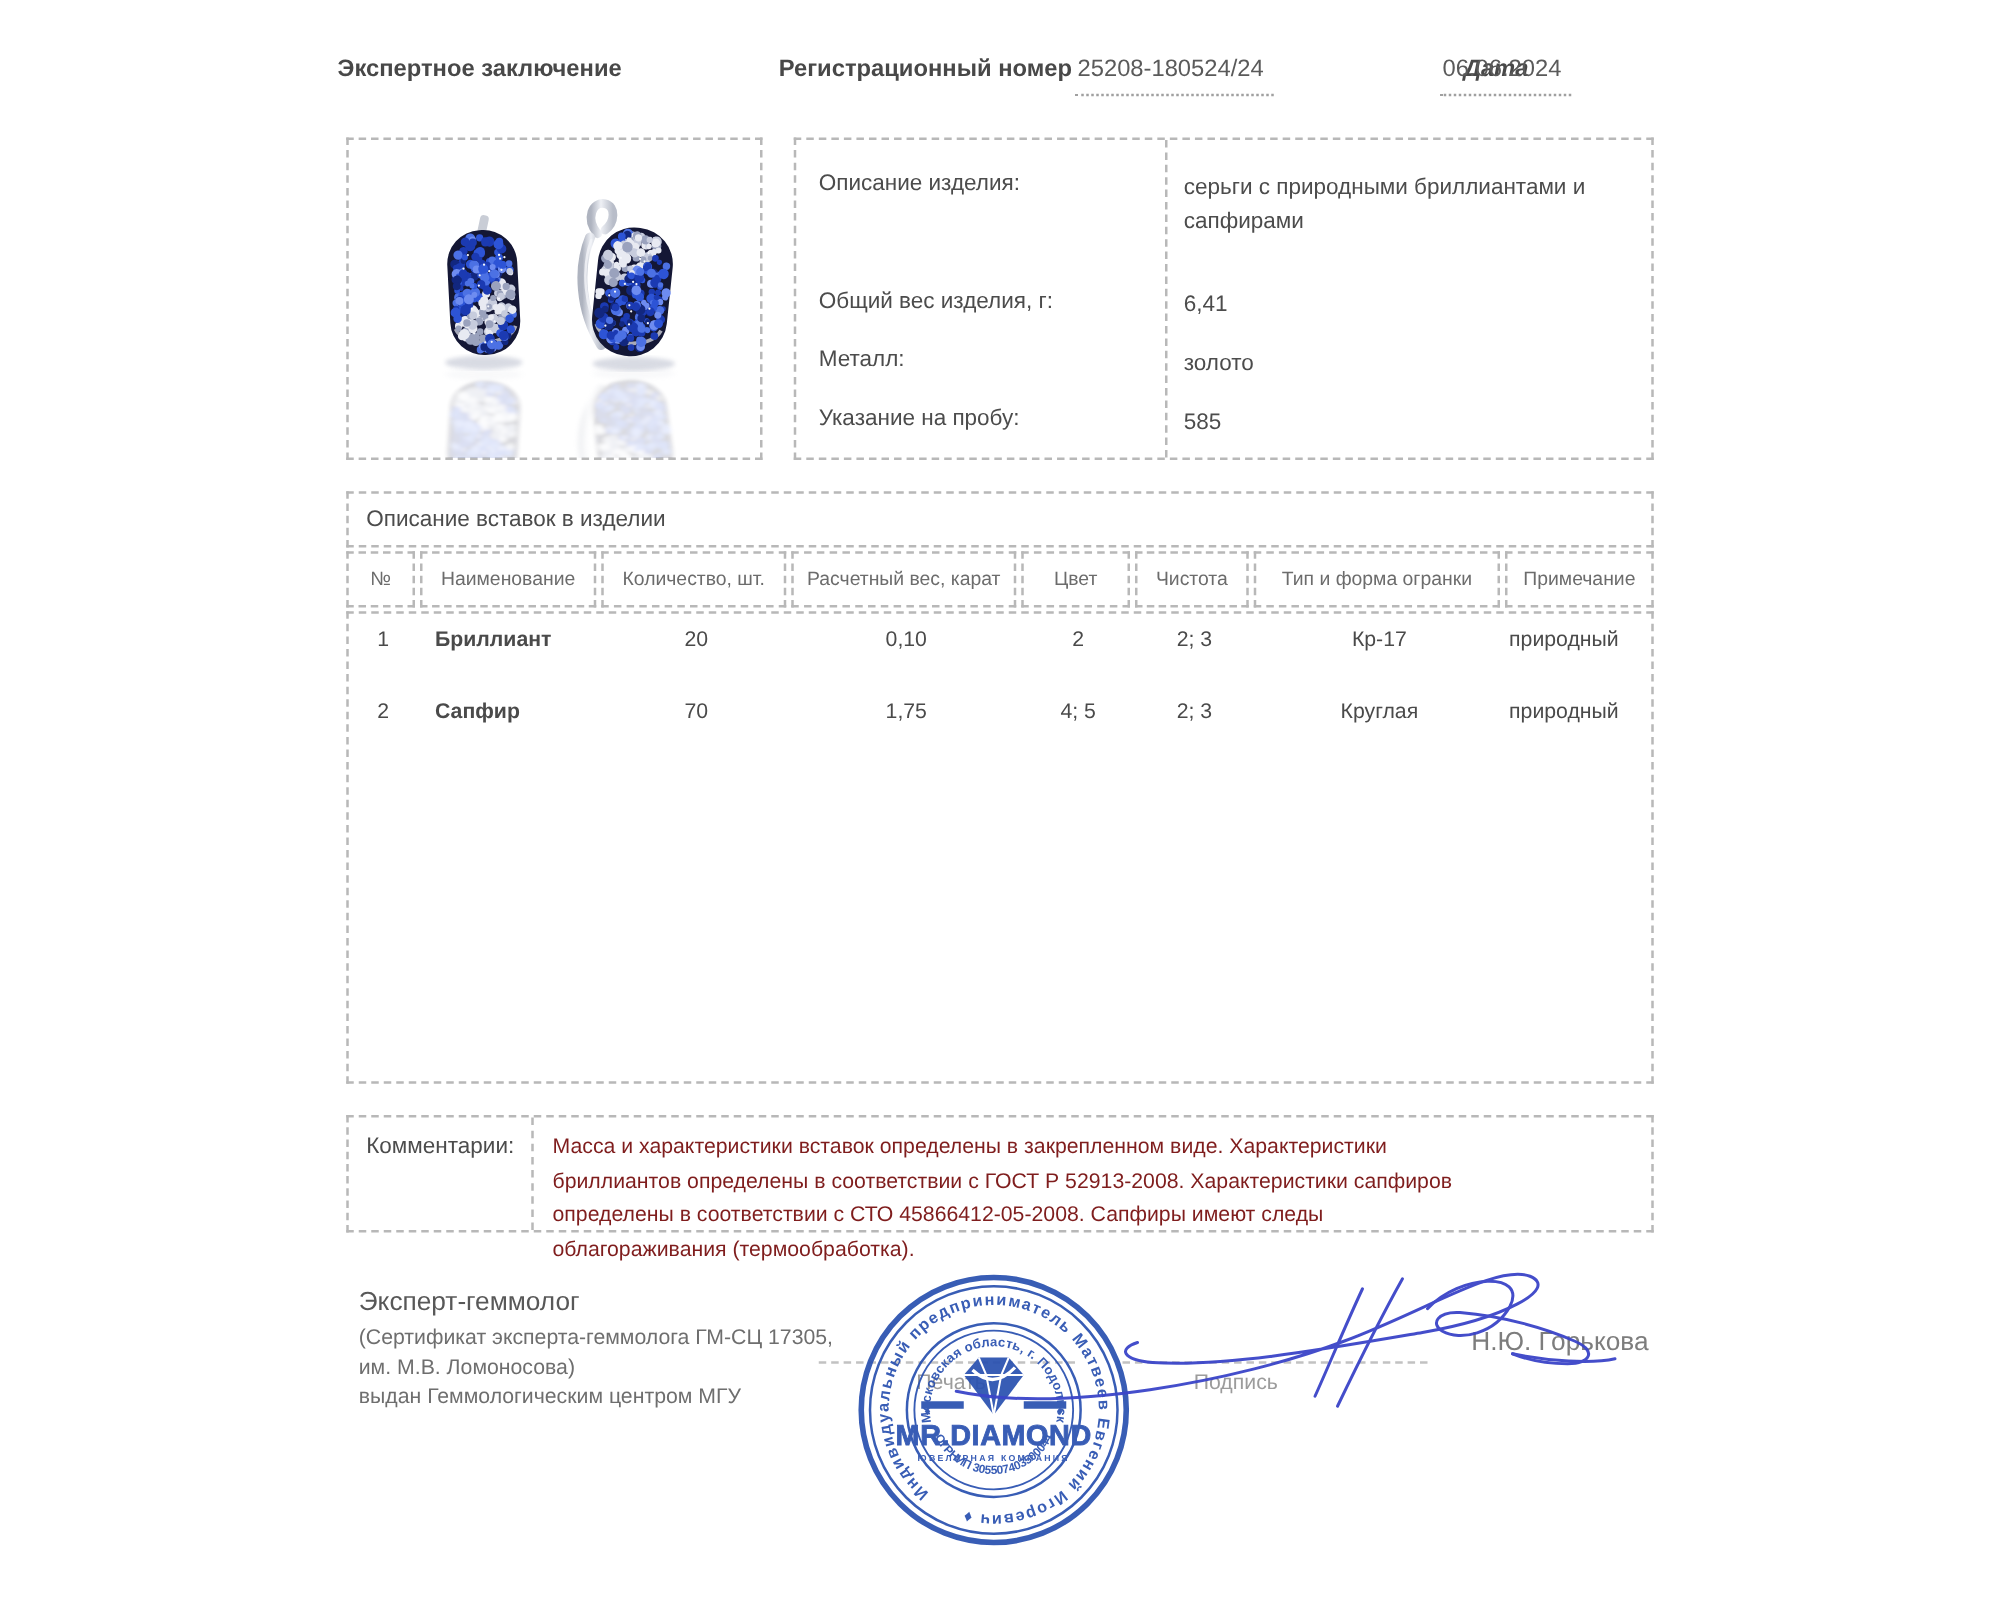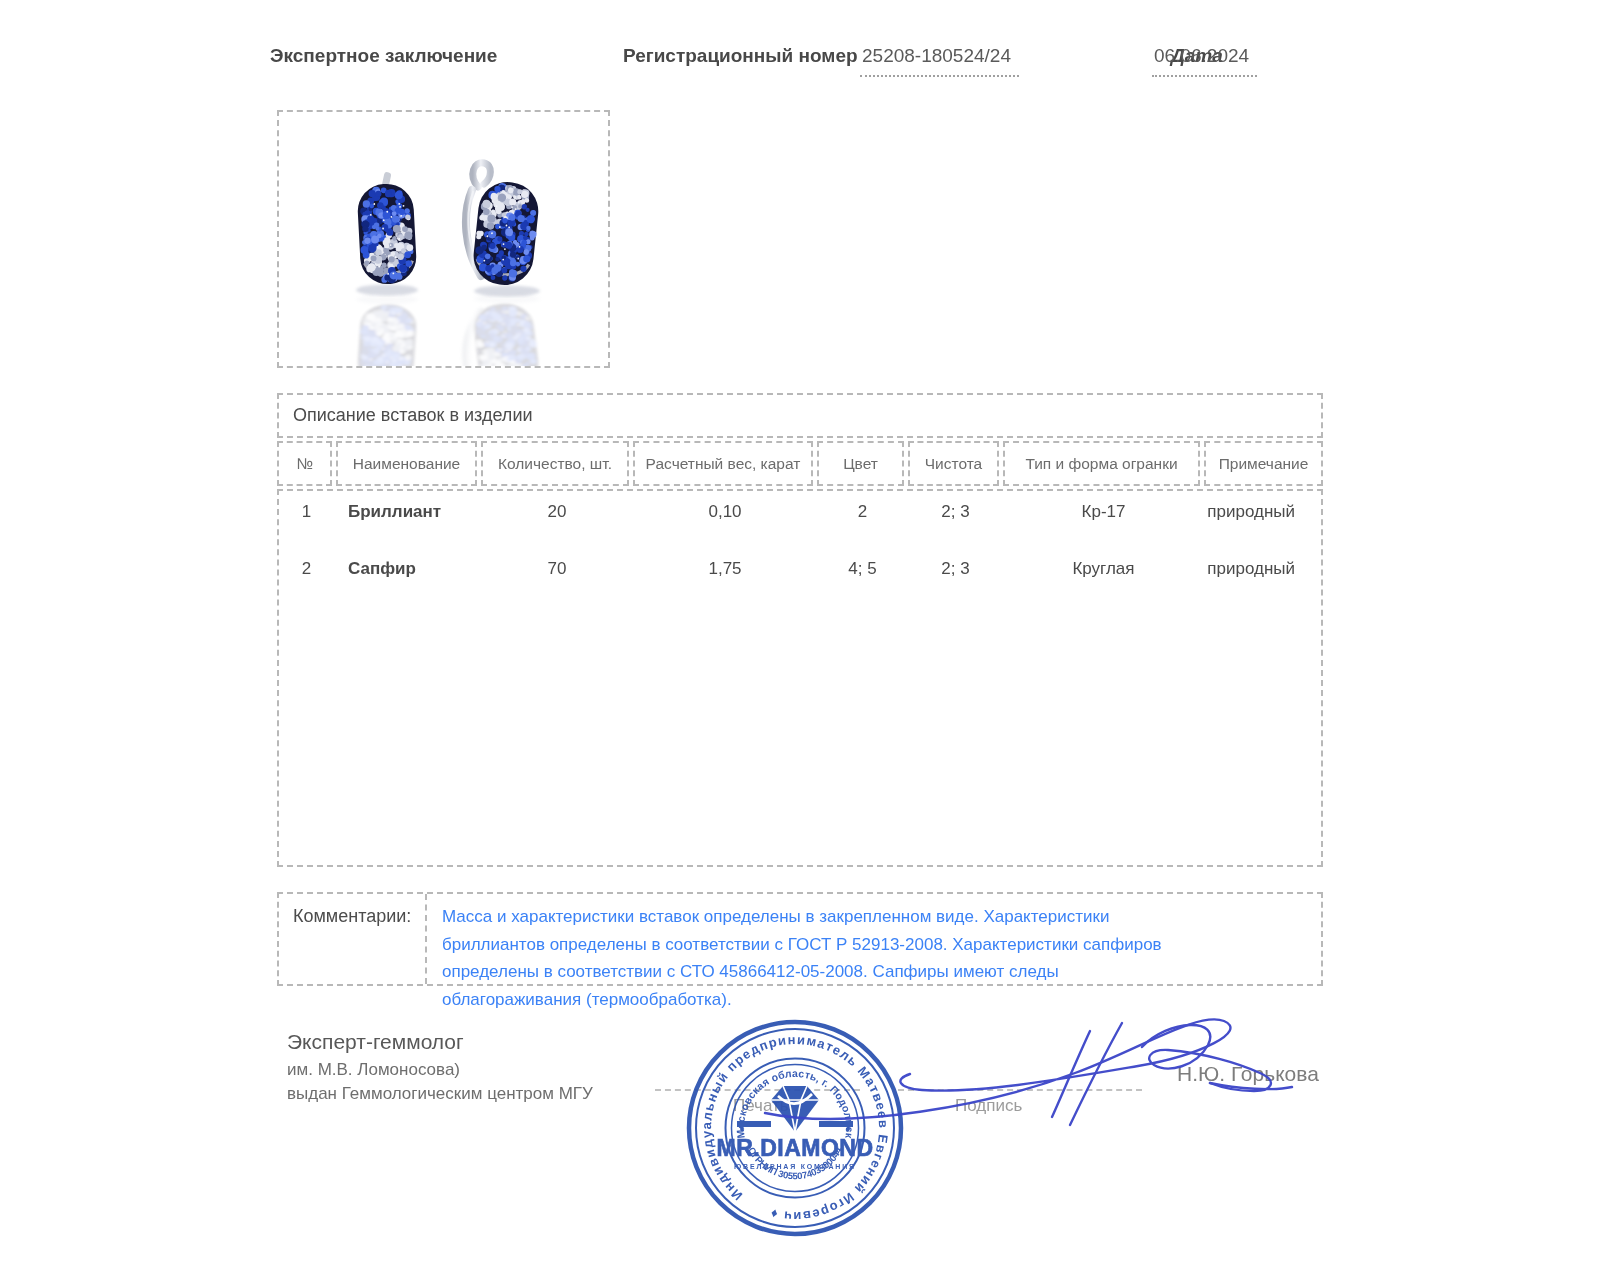--- a/index.html
+++ b/index.html
@@ -573,20 +573,31 @@
               <circle cx="220.3" cy="115.7" r="0.9" fill="#f4f6fb"></circle>
               <circle cx="227.6" cy="137.1" r="0.9" fill="#f4f6fb"></circle>
               <circle cx="213.1" cy="122.7" r="0.9" fill="#f4f6fb"></circle>
             </g>
         </g>
       </g>
       <use href="#ear-group" transform="translate(0,330) scale(1,-0.8)" opacity="0.16" filter="url(#soft)"></use>
     </svg>
   </div>
 
+  <div class="abs dash" style="left:635px;top:110px;width:688px;height:258px;">
+    <div class="vdash" style="left:295px;"></div>
+    <div class="desc-row-label" style="top:24px;">Описание изделия:</div>
+    <div class="desc-row-value" style="top:24px;">серьги с природными бриллиантами и сапфирами</div>
+    <div class="desc-row-label" style="top:118px;">Общий вес изделия, г:</div>
+    <div class="desc-row-value" style="top:118px;">6,41</div>
+    <div class="desc-row-label" style="top:165px;">Металл:</div>
+    <div class="desc-row-value" style="top:165px;">золото</div>
+    <div class="desc-row-label" style="top:212px;">Указание на пробу:</div>
+    <div class="desc-row-value" style="top:212px;">585</div>
+  </div>
 
   <div class="abs dash" style="left:277px;top:393px;width:1046px;height:45px;display:flex;align-items:center;">
     <span style="font-size:18px;color:#4c4c4c;padding-left:14px;">Описание вставок в изделии</span>
   </div>
 
   <div class="abs grid8" style="left:277px;top:441px;width:1046px;height:45px;">
     <div class="hcell">№</div>
     <div class="hcell">Наименование</div>
     <div class="hcell">Количество, шт.</div>
     <div class="hcell">Расчетный вес, карат</div>
@@ -615,25 +626,26 @@
       <div class="dcell">4; 5</div>
       <div class="dcell">2; 3</div>
       <div class="dcell">Круглая</div>
       <div class="dcell right">природный</div>
     </div>
   </div>
 
   <div class="abs dash" style="left:277px;top:892px;width:1046px;height:94px;">
     <div class="vdash" style="left:146px;"></div>
     <div class="abs" style="left:14px;top:12px;font-size:18px;color:#4c4c4c;">Комментарии:</div>
-    <div class="abs" style="left:163px;top:9px;width:760px;font-size:17px;line-height:27.5px;color:#3b82f6;">Масса и характеристики вставок определены в закрепленном виде. Характеристики бриллиантов определены в соответствии с ГОСТ Р 52913-2008. Характеристики сапфиров определены в соответствии с СТО 45866412-05-2008. Сапфиры имеют следы облагораживания (термообработка).</div>
+    <div class="abs" style="left:163px;top:9px;width:760px;font-size:17px;line-height:27.5px;color:#7f1d1d;">Масса и характеристики вставок определены в закрепленном виде. Характеристики бриллиантов определены в соответствии с ГОСТ Р 52913-2008. Характеристики сапфиров определены в соответствии с СТО 45866412-05-2008. Сапфиры имеют следы облагораживания (термообработка).</div>
   </div>
 
   <div class="abs" style="left:287px;top:1030px;font-size:21px;color:#585858;">Эксперт-геммолог</div>
   <div class="abs" style="left:287px;top:1058px;">
+    <div class="cert-line">(Сертификат эксперта-геммолога ГМ-СЦ 17305,</div>
     <div class="cert-line">им. М.В. Ломоносова)</div>
     <div class="cert-line">выдан Геммологическим центром МГУ</div>
   </div>
 
   <div class="abs sig-line" style="left:655px;top:1089px;width:205px;"></div>
   <div class="abs sig-label" style="left:733px;top:1096px;">Печать</div>
   <div class="abs sig-line" style="left:898px;top:1089px;width:244px;"></div>
   <div class="abs sig-label" style="left:955px;top:1096px;">Подпись</div>
   <div class="abs" style="left:1177px;top:1062px;font-size:21px;color:#7d7d7d;">Н.Ю. Горькова</div>
 

